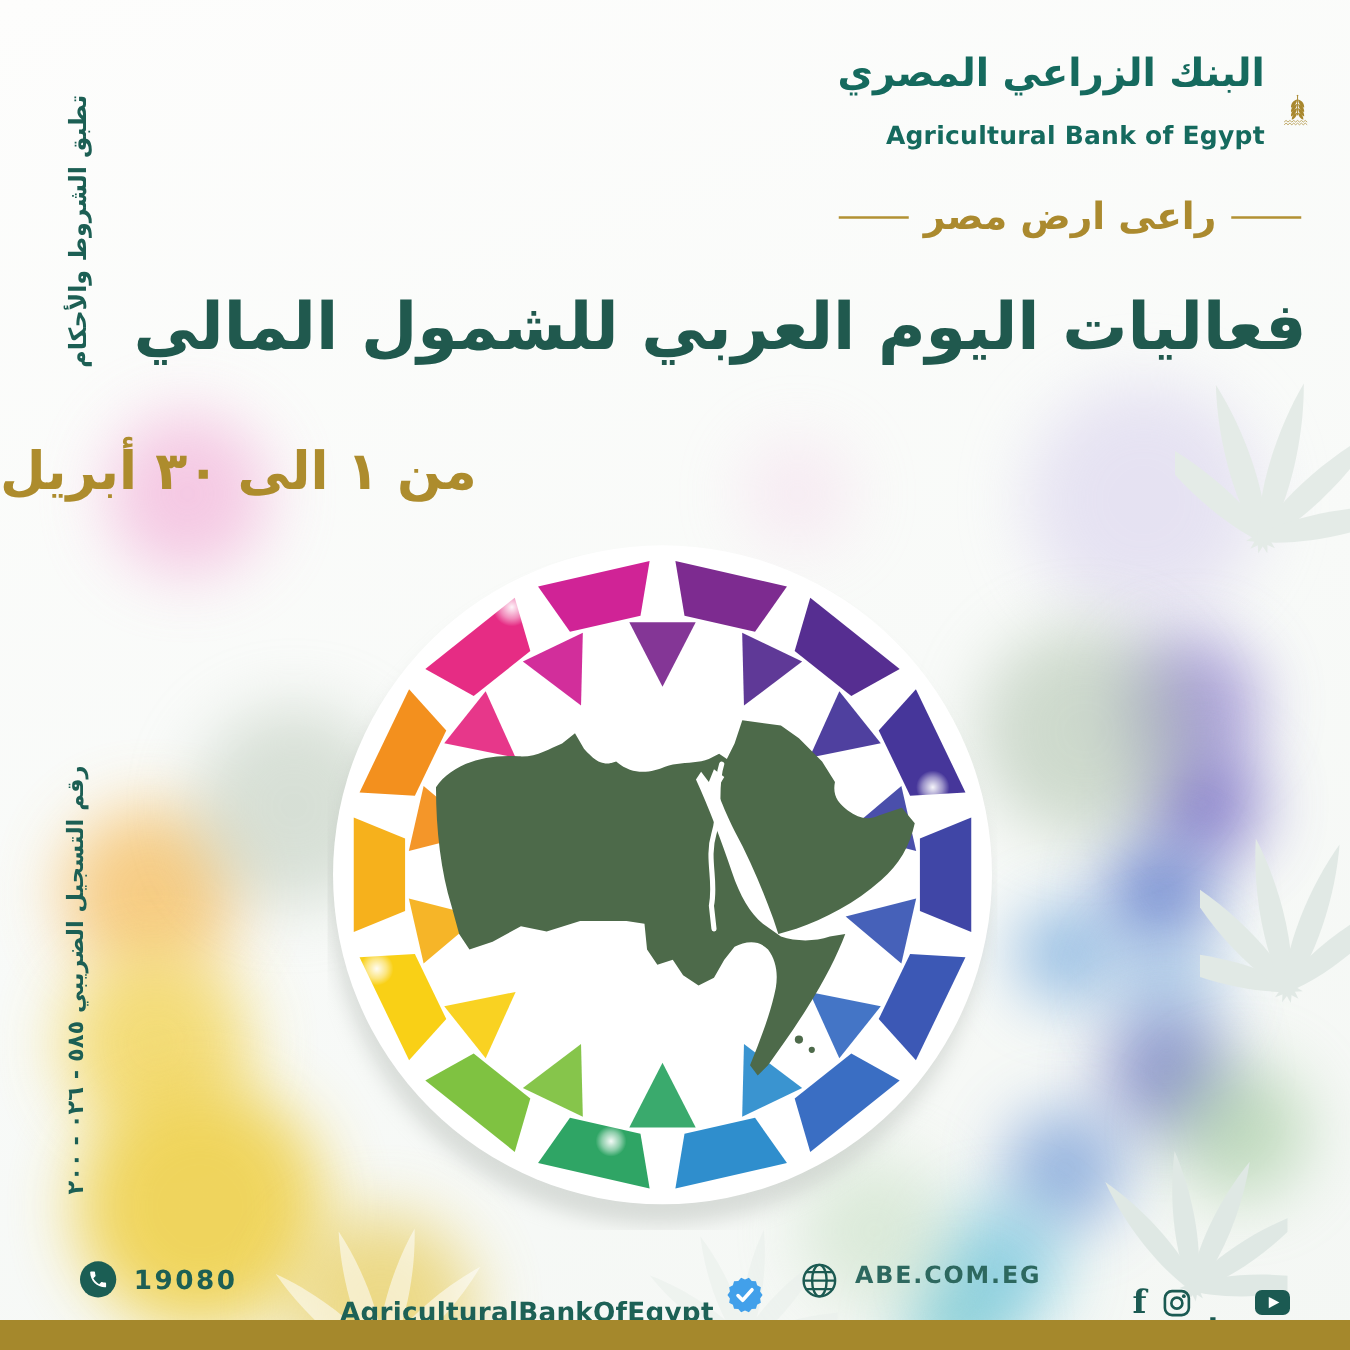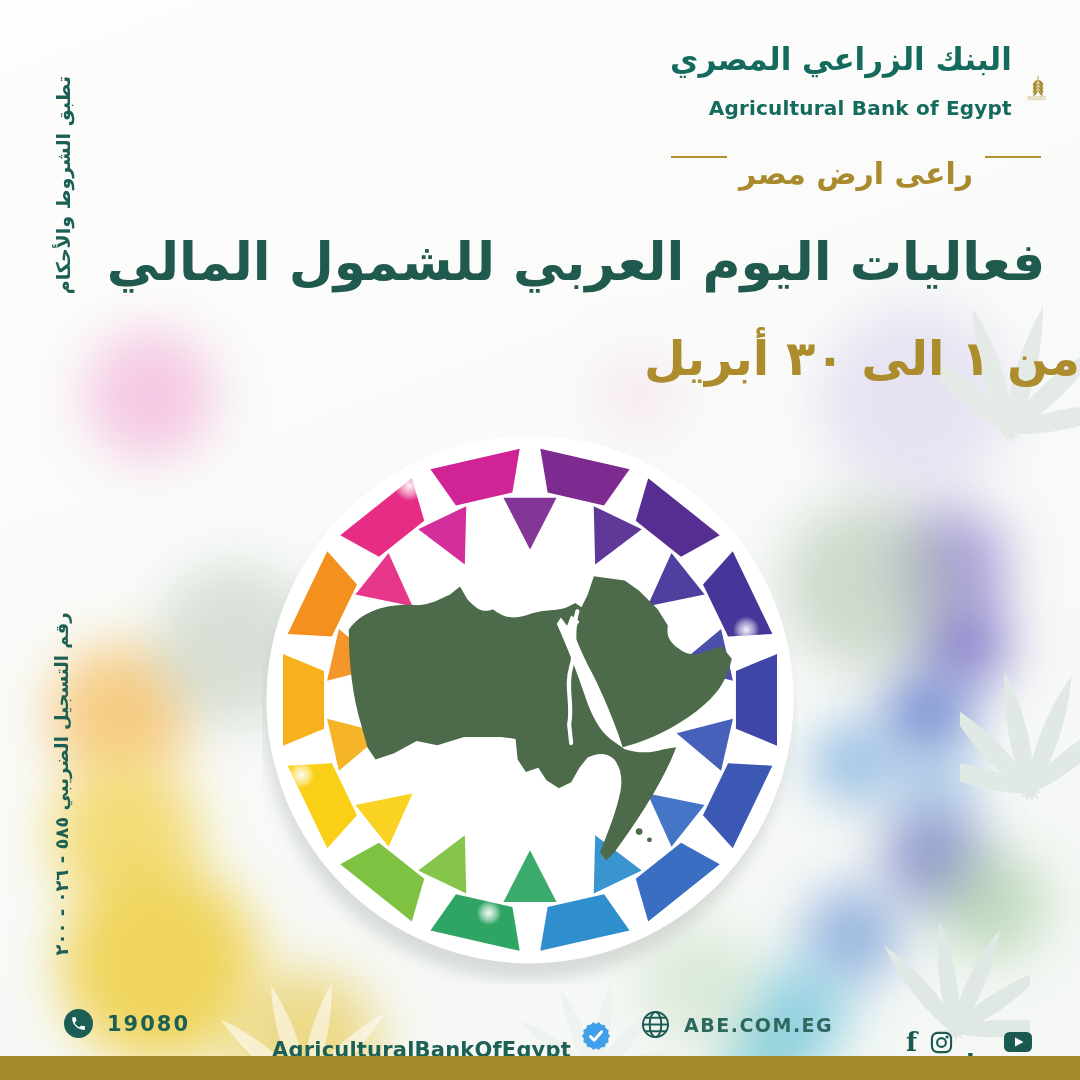--- a/index.html
+++ b/index.html
@@ -7,43 +7,43 @@
           background:linear-gradient(160deg,#fdfdfc 0%,#f8faf8 55%,#f4f7f4 100%);
           font-family:"DejaVu Sans",sans-serif;}
   .blob{position:absolute;border-radius:50%;filter:blur(26px);transform:translate(-50%,-50%);pointer-events:none;}
   .frond{position:absolute;pointer-events:none;}
   
   .brand{position:absolute;top:34px;right:30px;width:380px;text-align:right;}
   .brand-row{display:flex;flex-direction:row;justify-content:flex-end;align-items:flex-start;gap:14px;}
   .brand-text{padding-top:8px;}
   .brand-ar{font-size:31px;font-weight:bold;color:#156a5e;direction:rtl;line-height:1.15;white-space:nowrap;}
   .brand-en{font-size:20px;font-weight:bold;color:#156a5e;letter-spacing:.2px;white-space:nowrap;margin-top:18px;}
-  .tagline-row{display:flex;justify-content:center;gap:12px;margin-top:14px;padding-right:8px;}
+  .tagline-row{display:flex;align-items:center;justify-content:center;gap:12px;margin-top:14px;padding-right:8px;}
   .tagline-line{height:2px;width:56px;background:#b29133;}
   .tagline{font-size:30px;font-weight:bold;color:#ab8a2e;direction:rtl;white-space:nowrap;}
   
   .vnote{position:absolute;white-space:nowrap;color:#1c5f54;font-weight:bold;direction:rtl;
          transform:translate(-50%,-50%) rotate(-90deg);}
   .vnote.terms{font-size:19px;left:63px;top:185px;}
   .vnote.tax{font-size:18px;left:61px;top:784px;}
   
   .headline{position:absolute;top:232px;left:0;width:100%;text-align:center;direction:rtl;
             font-size:52px;font-weight:800;color:#20594e;letter-spacing:0;padding-left:36px;}
-  .daterange{position:absolute;top:330px;left:0;width:100%;text-align:right;direction:rtl;
-             font-size:48px;font-weight:800;color:#ad8c2d;}
+  .daterange{position:absolute;top:352px;left:0;width:100%;text-align:left;direction:rtl;
+             font-size:42px;font-weight:800;color:#ad8c2d;}
   
   .emblem{position:absolute;left:262px;top:428px;width:536px;height:556px;}
   
   .footer{position:absolute;left:0;top:996px;width:989px;height:60px;}
   .phone-chip{position:absolute;left:64px;top:13px;display:flex;align-items:center;gap:14px;}
   .phone-circle{width:29px;height:29px;border-radius:50%;background:#1b5e54;display:flex;align-items:center;justify-content:center;}
   .phone-num{font-size:21px;font-weight:bold;color:#1c5f54;letter-spacing:2px;}
   .handle-chip{position:absolute;left:272px;top:14px;display:flex;align-items:center;gap:10px;}
   .handle{font-size:21px;font-weight:600;color:#1d6156;letter-spacing:.2px;margin-top:28px;}
-  .site-chip{position:absolute;left:640px;top:13px;display:flex;align-items:center;gap:13px;}
+  .site-chip{position:absolute;left:640px;top:13px;display:flex;align-items:flex-start;gap:13px;}
   .site{font-size:19px;font-weight:600;color:#2d685f;letter-spacing:1.5px;}
   .socials{position:absolute;left:906px;top:12px;display:flex;align-items:center;gap:13px;}
   .fb-f{font-size:26px;font-weight:bold;color:#1b5a52;font-family:"DejaVu Serif",serif;line-height:1;}
   .li-in{font-size:24px;font-weight:800;color:#1b5a52;line-height:1;letter-spacing:-.5px;margin-top:44px;}
   .goldstrip{position:absolute;left:0;top:1056px;width:1080px;height:24px;background:#a5882c;}
 </style>
 </head>
 <body>
 
 <div class="canvas">

